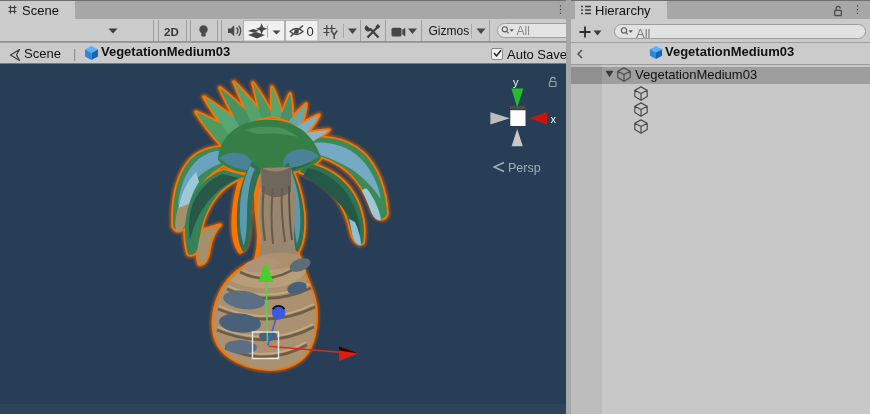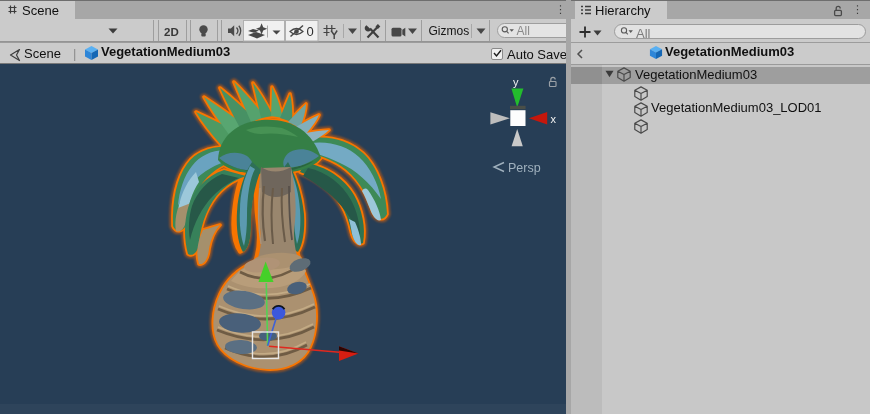--- a/index.html
+++ b/index.html
@@ -350,18 +350,17 @@
     <svg class="abs" style="left:46px;top:66px;" width="14" height="15" viewBox="0 0 13 14">
       <path d="M6.5,0.8 L12.3,3.9 V9.9 L6.5,13.2 L0.7,9.9 V3.9 Z M0.7,3.9 L6.5,7 L12.3,3.9 M6.5,7 V13.2" fill="none" stroke="#4a4a4a" stroke-width="1.1" stroke-linejoin="round"></path>
     </svg>
     <div class="abs txt" style="left:64px;top:65.5px;">VegetationMedium03</div>
     <svg class="abs" style="left:63px;top:84.5px;" width="14" height="15" viewBox="0 0 13 14">
       <path d="M6.5,0.8 L12.3,3.9 V9.9 L6.5,13.2 L0.7,9.9 V3.9 Z M0.7,3.9 L6.5,7 L12.3,3.9 M6.5,7 V13.2" fill="none" stroke="#4a4a4a" stroke-width="1.1" stroke-linejoin="round"></path>
     </svg>
     <svg class="abs" style="left:63px;top:101px;" width="14" height="15" viewBox="0 0 13 14">
       <path d="M6.5,0.8 L12.3,3.9 V9.9 L6.5,13.2 L0.7,9.9 V3.9 Z M0.7,3.9 L6.5,7 L12.3,3.9 M6.5,7 V13.2" fill="none" stroke="#4a4a4a" stroke-width="1.1" stroke-linejoin="round"></path>
     </svg>
-    <div class="abs txt" style="left:80px;top:99px;">VegetationMedium03_LOD01</div>
     <svg class="abs" style="left:63px;top:117.5px;" width="14" height="15" viewBox="0 0 13 14">
       <path d="M6.5,0.8 L12.3,3.9 V9.9 L6.5,13.2 L0.7,9.9 V3.9 Z M0.7,3.9 L6.5,7 L12.3,3.9 M6.5,7 V13.2" fill="none" stroke="#4a4a4a" stroke-width="1.1" stroke-linejoin="round"></path>
     </svg>
   </div>
 </div>
 
 </body></html>

